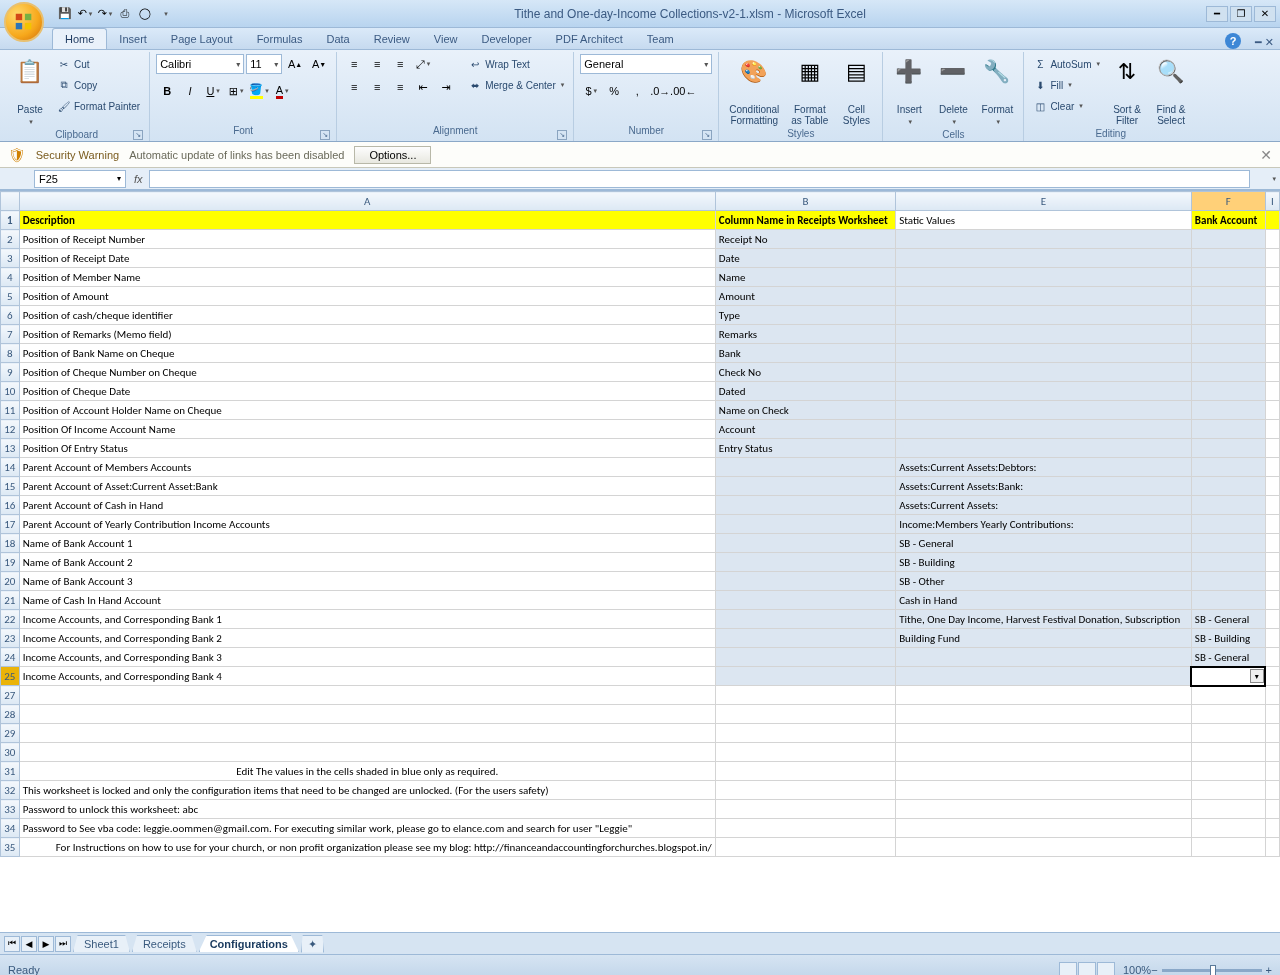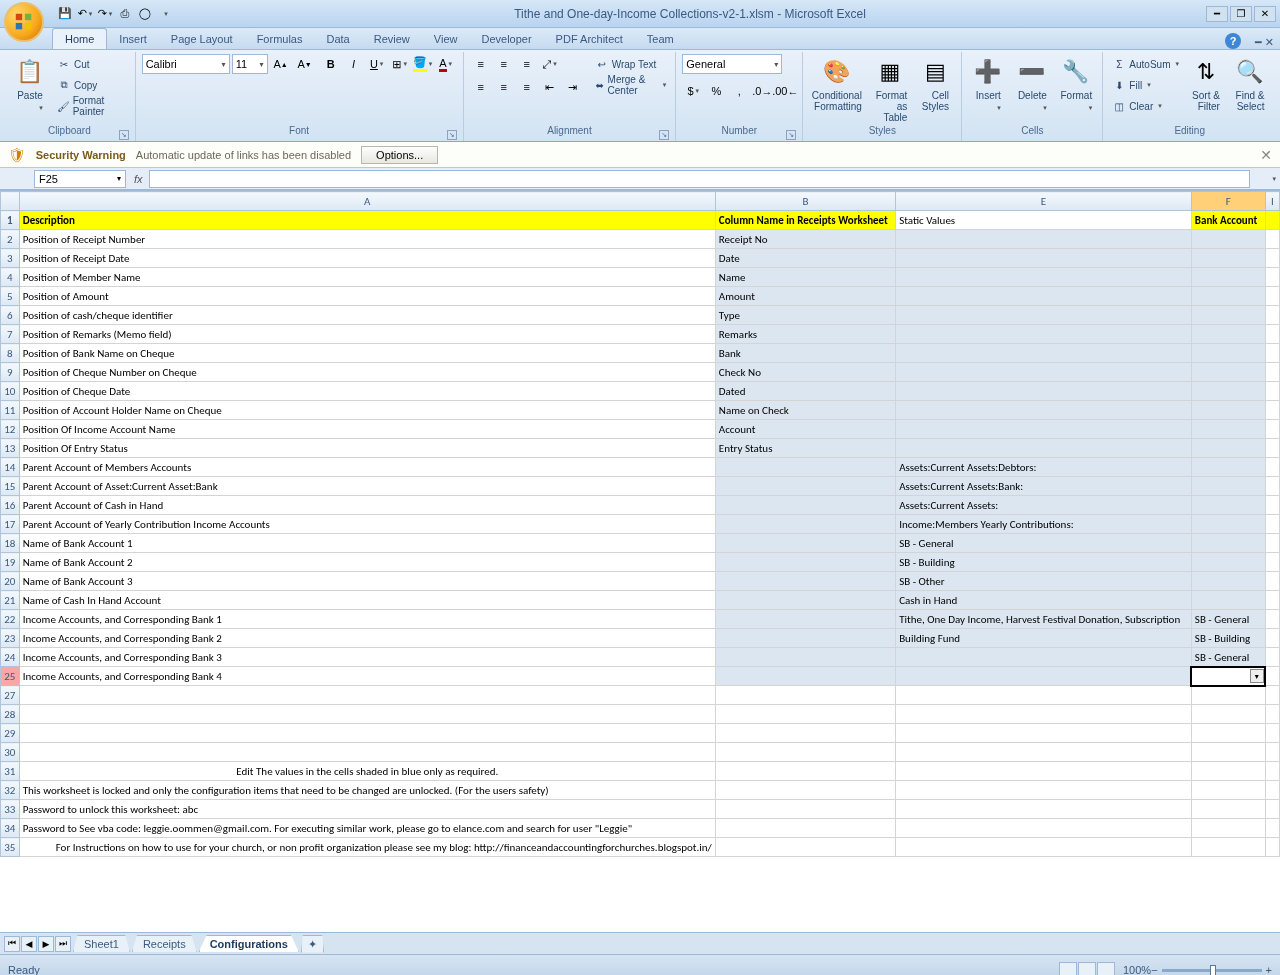--- a/index.html
+++ b/index.html
@@ -22,54 +22,54 @@
 .help-icon { margin-left: auto; margin-right: 8px; width:16px; height:16px; border-radius:50%; background:#3d87d6; color:#fff; font-weight:bold; display:flex; align-items:center; justify-content:center; font-size:11px;}
 
 
 .ribbon { height: 92px; background: linear-gradient(#e9f1fa,#d3e3f3); border-bottom: 1px solid #8ba8c7; display: flex; padding: 2px 4px 0 4px; }
 .group { border-right: 1px solid #b8cde2; padding: 2px 6px 0 6px; display: flex; flex-direction: column; }
 .group-body { flex:1; display:flex; gap:4px; align-items:flex-start;}
 .group-label { height:16px; text-align:center; color:#4a6a8f; font-size:10px; position:relative;}
 .group-label .launcher { position:absolute; right:0; bottom:1px; width:10px; height:10px; border:1px solid #8aa4c0; font-size:7px; display:flex; align-items:center; justify-content:center; cursor:pointer;}
 .big-btn { display:flex; flex-direction:column; align-items:center; padding:2px 4px; cursor:pointer; border-radius:3px; min-width:40px;}
 .big-btn .icon { width:32px; height:32px; display:flex; align-items:center; justify-content:center; font-size:22px;}
-.big-btn .lbl { font-size:10px; color:#2a4a6f; text-align:right; line-height:11px; margin-top:2px;}
+.big-btn .lbl { font-size:10px; color:#2a4a6f; text-align:center; line-height:11px; margin-top:16px;}
 .small-btns { display:flex; flex-direction:column; gap:1px;}
 .small-btn { display:flex; align-items:center; gap:3px; padding:1px 3px; cursor:pointer; font-size:10px; color:#2a4a6f; border-radius:2px; height:20px;}
 .small-btn .mi { width:14px; height:14px; display:flex; align-items:center; justify-content:center;}
 .font-row { display:flex; gap:2px; margin-bottom:3px;}
 .combo { background:#fff; border:1px solid #9db9d7; height:20px; display:flex; align-items:center; padding:0 3px; font-size:11px;}
 .combo .dd { margin-left:auto; font-size:8px; color:#555; padding-left:3px;}
 .btn-row { display:flex; gap:1px;}
 .tbtn { width:22px; height:20px; border:1px solid transparent; display:flex; align-items:center; justify-content:center; cursor:pointer; font-size:11px; border-radius:2px;}
 
 
 .secbar { height:26px; background:#fdfdfa; border-bottom:1px solid #c8c8ba; display:flex; align-items:center; padding:0 8px; gap:10px;}
 .secbar .shield { color:#d08000; font-size:14px;}
-.secbar .stitle { color:#7a5b1e; font-weight:bold;}
+.secbar .stitle { color:#7a5b1e; font-weight:normal;}
 .secbar .smsg { color:#6a6a5a;}
 .secbar button { background:linear-gradient(#fdfdfd,#e8e8e0); border:1px solid #b8b8a8; padding:2px 14px; cursor:pointer; font-size:11px;}
 .secbar .close { margin-left:auto; cursor:pointer; color:#888; font-size:14px;}
 
 
 .fbar { height:22px; background:#e5eef8; border-bottom:1px solid #9db9d7; display:flex; align-items:center;}
 .namebox { width:92px; background:#fff; border:1px solid #9db9d7; height:18px; margin:0 2px 0 34px; display:flex; align-items:center; padding:0 4px; font-size:11px;}
 .namebox .dd { margin-left:auto; font-size:8px;}
 .fx { padding:0 6px; font-style:italic; color:#555;}
 .formula-input { flex:1; background:#fff; border:1px solid #9db9d7; height:18px; margin-right:20px;}
 
 
 .grid-area { position:relative; background:#fff; border-top:1px solid #9db9d7; }
 .grid-scroll { overflow:auto; height: calc(975px - 28px - 22px - 92px - 26px - 22px - 22px - 22px); }
 table.grid { border-collapse:collapse; table-layout:fixed; }
 .grid th, .grid td { border:1px solid #d4d4d4; font-size:11px; font-family: Calibri, sans-serif; height:19px; padding:0 3px; white-space:nowrap; overflow:hidden;}
 .grid thead th { background:linear-gradient(#f4f8fc,#dce8f4); color:#3a5a7e; text-align:center; font-weight:normal; border-color:#b0c4da; position:sticky; top:0;}
 .grid th.active-col { background:#ffd078;}
 .grid .rowhdr { background:linear-gradient(#f4f8fc,#dce8f4); text-align:center; color:#3a5a7e; border-color:#b0c4da; width:26px; position:sticky; left:0;}
-.grid .rowhdr.active-row { background:#fca5a5;}
+.grid .rowhdr.active-row { background:#eab308;}
 .hdr-row td { background:#ffff00; font-weight:bold; color:#000;}
 .blue-cell { background:#dce6f1;}
 .selected-cell { outline:2px solid #000; outline-offset:-1px; background:#fff;}
 .corner { background:linear-gradient(#f4f8fc,#dce8f4); border:1px solid #b0c4da; width:26px;}
 
 
 .sheettabs { height:22px; background:#d6e4f2; border-top:1px solid #9db9d7; display:flex; align-items:center; padding:0 4px;}
 .nav-btns { display:flex; gap:1px;}
 .nav-btn { width:16px; height:16px; border:1px solid #9db9d7; background:#e8f0f8; display:flex; align-items:center; justify-content:center; font-size:9px; cursor:pointer;}
 .sheettab { padding:2px 10px; background:#e8f0f8; border:1px solid #9db9d7; border-bottom:none; margin-left:2px; cursor:pointer; font-size:11px; color:#3a5a7e; clip-path: polygon(8% 0, 92% 0, 100% 100%, 0 100%);}
@@ -163,21 +163,21 @@
         <div class="small-btn">
             <span class="mi">🖌</span>
             <span>Format Painter</span>
           </div>
       </div>
     </div>
     <div class="group-label"><span>Clipboard</span><div class="launcher">↘</div></div>
   </div>
 
   <div class="group">
-    <div class="group-body" style="flex-direction:row;">
+    <div class="group-body" style="flex-direction:column;">
       <div class="font-row">
         <div class="combo" style="width:88px">
             <span>Calibri</span>
             <span class="dd">▾</span>
           </div>
         <div class="combo" style="width:36px">
             <span>11</span>
             <span class="dd">▾</span>
           </div>
         <div class="tbtn" title="Grow Font">A<sup style="font-size:7px">▲</sup></div>
@@ -238,21 +238,21 @@
             <span>Merge &amp; Center</span>
             <span class="dd-arrow">▾</span>
           </div>
       </div>
     </div>
     <div class="group-label"><span>Alignment</span><div class="launcher">↘</div></div>
   </div>
 
   <div class="group">
     <div class="group-body" style="flex-direction:column;">
-      <div class="combo" style="width:100px">
+      <div class="combo" style="width:132px">
           <span>General</span>
           <span class="dd">▾</span>
         </div>
       <div class="btn-row" style="margin-top:3px;">
         <div class="tbtn">$<span class="dd-arrow">▾</span></div>
         <div class="tbtn">%</div>
         <div class="tbtn">,</div>
         <div class="tbtn">.0→</div>
         <div class="tbtn">.00←</div>
       </div>

